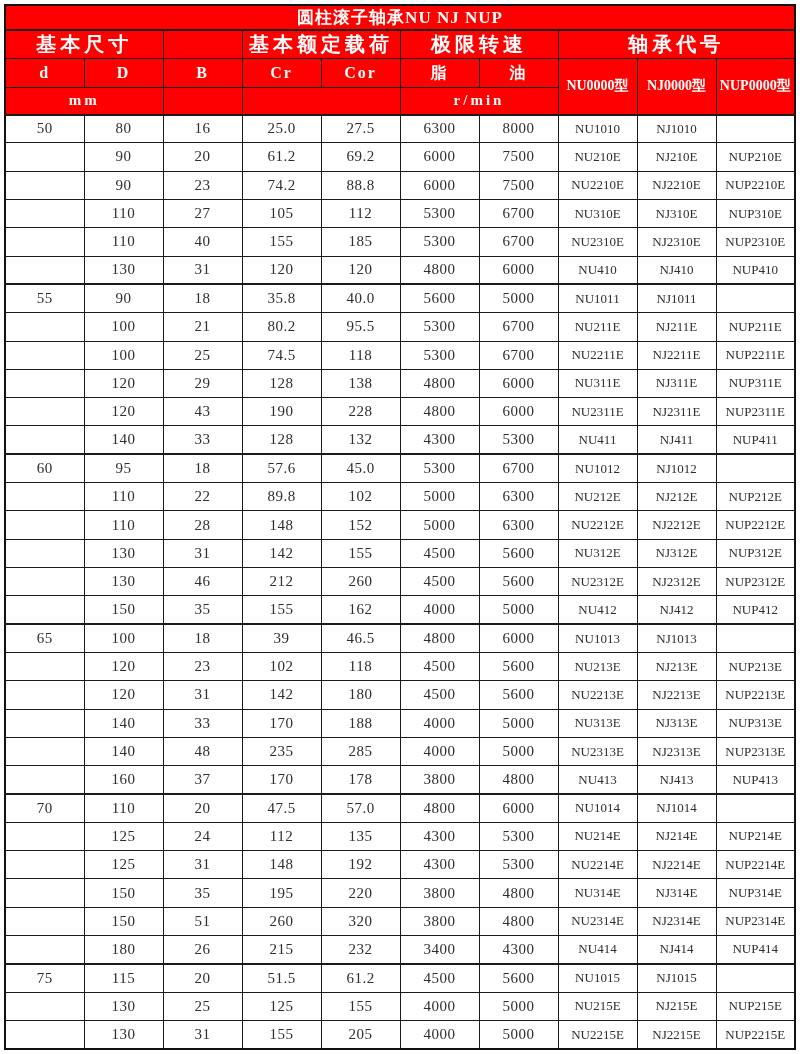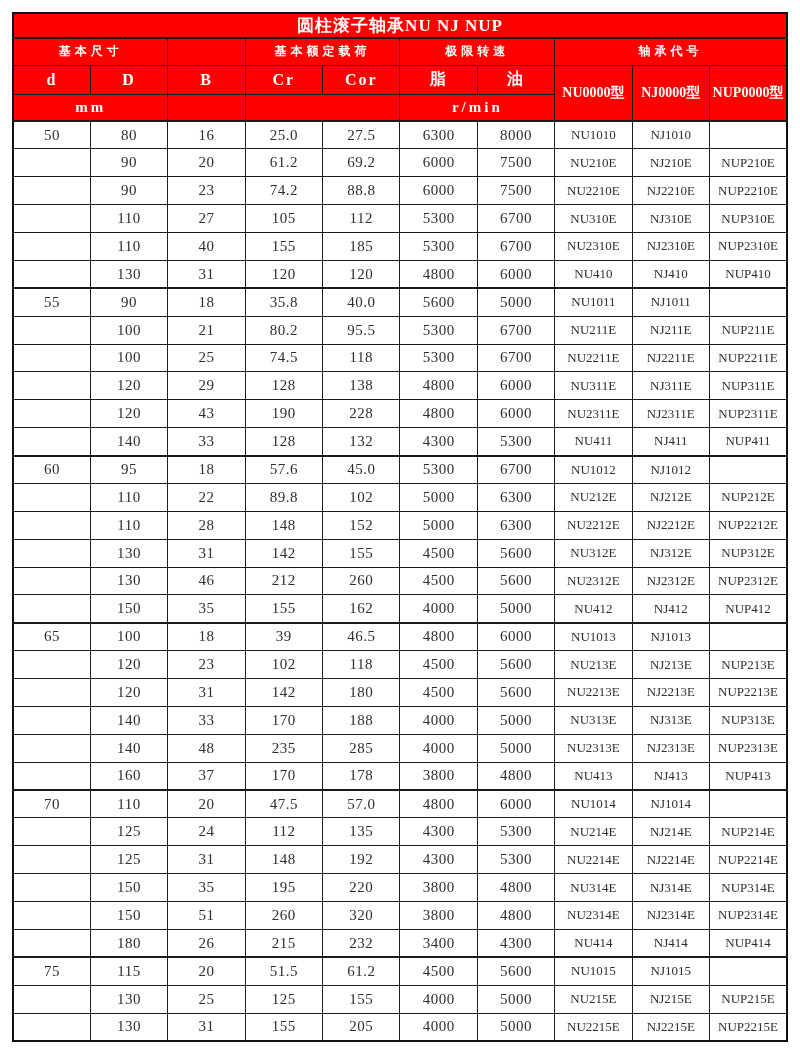--- a/index.html
+++ b/index.html
@@ -3,21 +3,21 @@
 <meta charset="utf-8">
 <style>
   * { box-sizing: border-box; margin: 0; padding: 0; }
   html, body {
     background: #ffffff;
     font-family: "Liberation Serif", "DejaVu Serif", serif;
   }
   .page {
     width: 800px;
     height: 1054px;
-    padding: 12px;
+    padding: 4px;
     background: #ffffff;
     overflow: hidden;
   }
   table.bearing-table {
     width: 100%;
     height: 100%;
     border-collapse: collapse;
     table-layout: fixed;
   }
   th, td {
@@ -38,21 +38,21 @@
     font-weight: bold;
   }
   tr.title-row th {
     height: 25px;
     font-size: 17px;
     letter-spacing: 1px;
     border-bottom-width: 2px;
   }
   tr.group-row th {
     height: 27px;
-    font-size: 12px;
+    font-size: 20px;
     letter-spacing: 4px;
     margin-left: 42px;
   }
   tr.col-row th {
     height: 29px;
     font-size: 16px;
     letter-spacing: 2px;
   }
   tr.col-row th.code-head {
     font-size: 14px;

